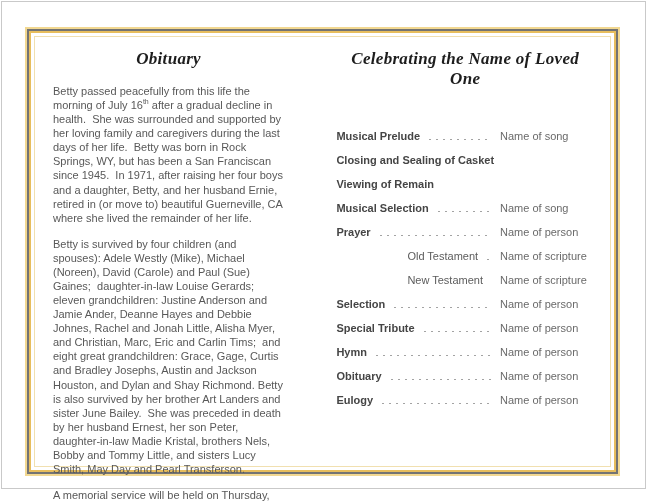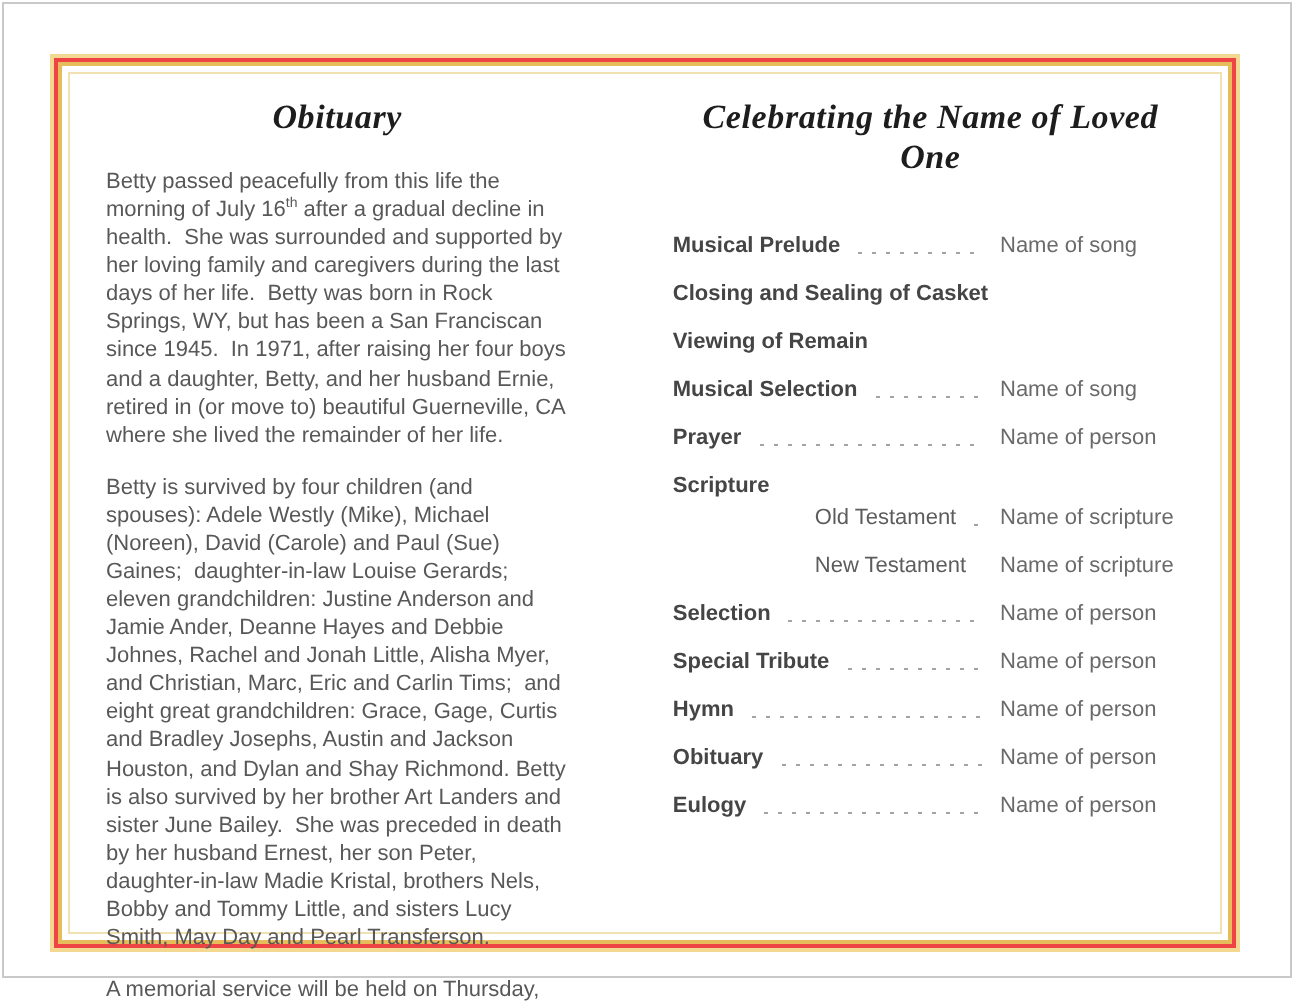--- a/index.html
+++ b/index.html
@@ -20,21 +20,21 @@
     left: 1px; top: 1px;
     width: 645px; height: 488px;
     border: 1px solid #c9c9c9;
     background: #ffffff;
   }
   
   .gold-band {
     position: absolute;
     left: 25px; top: 27px;
     width: 595px; height: 449px;
-    background: #ef4444;
+    background: #737373;
     border: 2px solid #f2d891;
   }
   .gold-band-mid {
     position: absolute;
     inset: 2px;
     background: #e7bd5c;
   }
   .page-inner {
     position: absolute;
     inset: 2px;
@@ -58,21 +58,21 @@
   .page-title {
     font-family: "Liberation Serif", serif;
     font-style: italic;
     font-weight: bold;
     font-size: 17px;
     color: #1d1d1d;
     text-align: center;
     letter-spacing: 0.3px;
   }
   .col-left  .page-title { margin-bottom: 15px; }
-  .col-right .page-title { margin-bottom: 28px; }
+  .col-right .page-title { margin-bottom: 41px; }
 
   .obit-par {
     font-size: 11px;
     line-height: 1.28;
     color: #585858;
     margin-bottom: 12px;
     white-space: pre-wrap;
   }
   .obit-par sup { font-size: 7px; line-height: 0; }
 
@@ -160,23 +160,20 @@
                 <span class="leader"></span>
                 <span class="value">Name of song</span>
               </div>
 
               <div class="service-row">
                 <span class="label">Prayer</span>
                 <span class="leader"></span>
                 <span class="value">Name of person</span>
               </div>
 
-              <div class="service-row row-before-sub">
-                <span class="label">Scripture</span>
-              </div>
 
               <div class="service-row sub">
                 <span class="label plainweight">Old Testament</span>
                 <span class="leader"></span>
                 <span class="value">Name of scripture</span>
               </div>
 
               <div class="service-row sub">
                 <span class="label plainweight">New Testament</span>
                 <span class="leader"></span>

